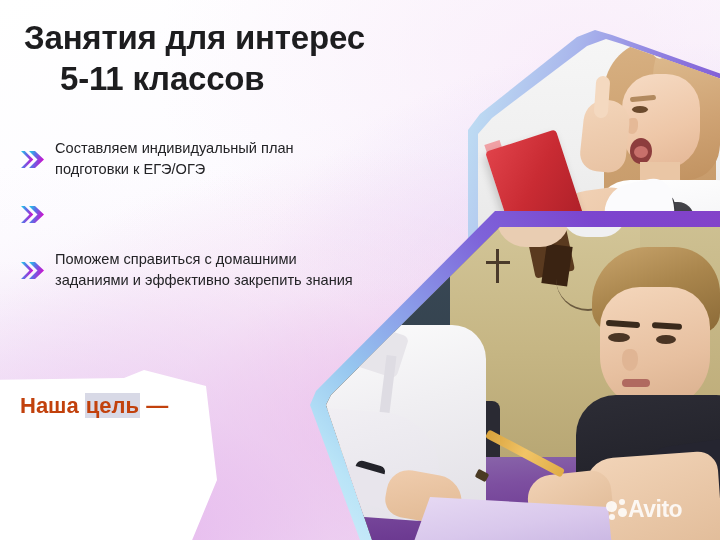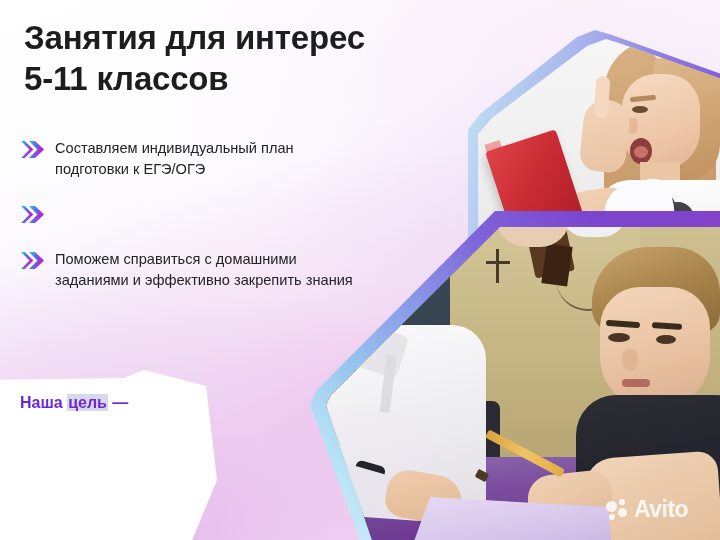--- a/index.html
+++ b/index.html
@@ -17,42 +17,42 @@
       radial-gradient(90% 80% at 80% 12%, rgba(246,226,246,.55) 0%, rgba(255,255,255,0) 65%),
       linear-gradient(160deg,#ffffff 0%,#fdfcff 30%,#f8f2fb 55%,#f4e9f8 75%,#efe1f6 100%);
   }
 
   
   .headline{
     position:absolute;left:24px;top:18px;width:430px;
     font-size:33px;line-height:1.24;font-weight:bold;color:#1d1d1f;
     letter-spacing:-.2px;
   }
-  .headline .l2{display:block;}
+  .headline .l2{display:block;margin-left:36px;}
 
   
   .bullets{position:absolute;left:20px;top:138px;width:350px;}
-  .bullet{position:relative;display:flex;align-items:flex-start;margin-bottom:24px;}
+  .bullet{position:relative;display:flex;align-items:center;margin-bottom:24px;}
   .bullet:last-child{margin-bottom:0;margin-top:12px;}
   .chev{flex:0 0 auto;width:26px;height:21px;margin-top:1px;}
   .btext{
     margin-left:9px;font-size:14.6px;line-height:1.42;color:#232326;
     font-weight:400;
   }
 
   
   .goal{
     position:absolute;left:-26px;top:370px;width:278px;height:180px;
     background:#ffffff;
     -webkit-clip-path:polygon(0 10px,150px 8px,170px 0,232px 16px,243px 110px,214px 180px,0 180px);
     clip-path:polygon(0 10px,150px 8px,170px 0,232px 16px,243px 110px,214px 180px,0 180px);
   }
   .goal-inner{position:absolute;left:46px;top:24px;width:200px;}
   .goal-title{
-    font-size:16px;font-weight:bold;color:#6d28d9;line-height:1.1;
+    font-size:22px;font-weight:bold;color:#c2410c;line-height:1.1;
     white-space:nowrap;
   }
   .goal-title .hl{background:#d8d9e6;padding:0 1px;}
   .goal-title .dash{font-weight:bold;}
   .goal-body{
     margin-top:9px;font-size:14.4px;font-weight:bold;line-height:1.26;color:#17171a;
   }
 
   
   .photo{position:absolute;}
@@ -186,21 +186,21 @@
     background:linear-gradient(160deg,#f1d2b5 0%,#e0ba96 100%);border-radius:24px 20px 18px 22px;transform:rotate(-6deg);}
   .s-pencil{position:absolute;left:182px;top:244px;width:86px;height:9px;
     background:linear-gradient(90deg,#d8a23c 0%,#f1c466 50%,#e0ad47 100%);border-radius:3px;transform:rotate(28deg);}
   .s-pencil-tip{position:absolute;left:176px;top:266px;width:12px;height:9px;background:#4a3a24;transform:rotate(28deg);border-radius:2px;}
   
   .bg-arm1{position:absolute;left:196px;top:-6px;width:74px;height:48px;background:#e9cdb2;border-radius:0 0 30px 30px;}
   .bg-arm2{position:absolute;left:262px;top:-6px;width:64px;height:38px;background:#f0f0f2;border-radius:0 0 24px 24px;}
 
   
   .avito{
-    position:absolute;left:606px;top:498px;display:flex;align-items:center;gap:6px;
+    position:absolute;left:606px;top:498px;display:flex;align-items:center;
     opacity:.92;
   }
   .avito-mark{position:relative;width:22px;height:22px;}
   .avito-mark i{position:absolute;border-radius:50%;background:rgba(255,255,255,.92);display:block;}
   .avito-mark .c1{left:0;top:2px;width:11px;height:11px;}
   .avito-mark .c2{left:13px;top:0;width:6px;height:6px;}
   .avito-mark .c3{left:12px;top:9px;width:9px;height:9px;}
   .avito-mark .c4{left:3px;top:15px;width:6px;height:6px;}
   .avito-txt{
     font-size:23px;font-weight:bold;color:rgba(255,255,255,.94);letter-spacing:-.5px;

